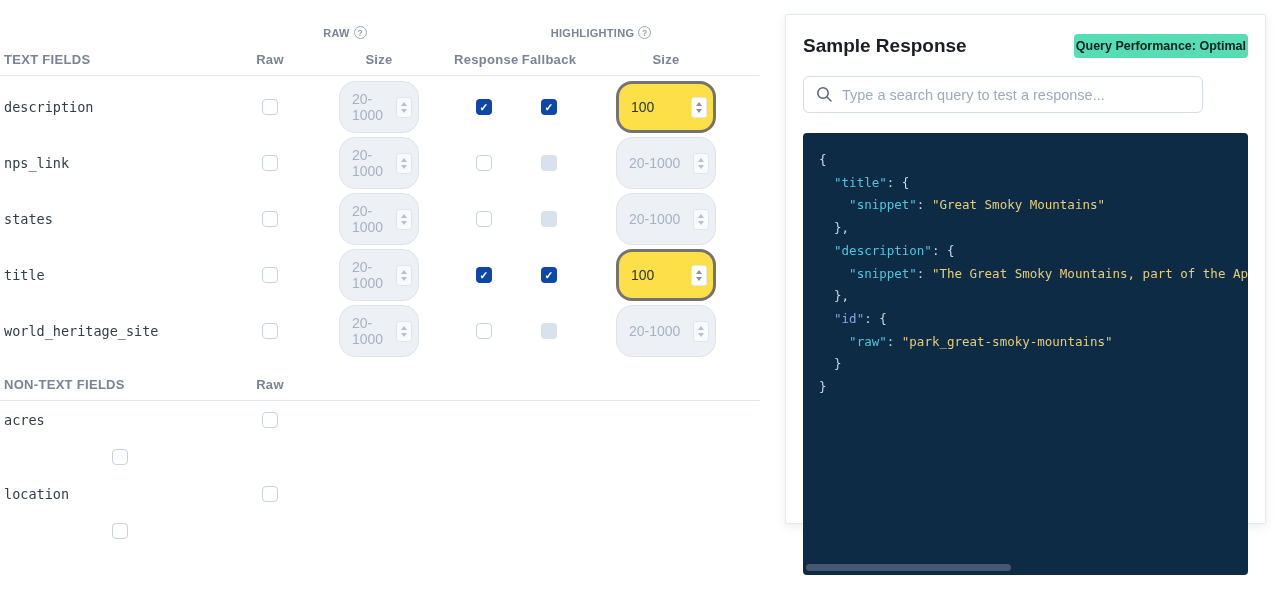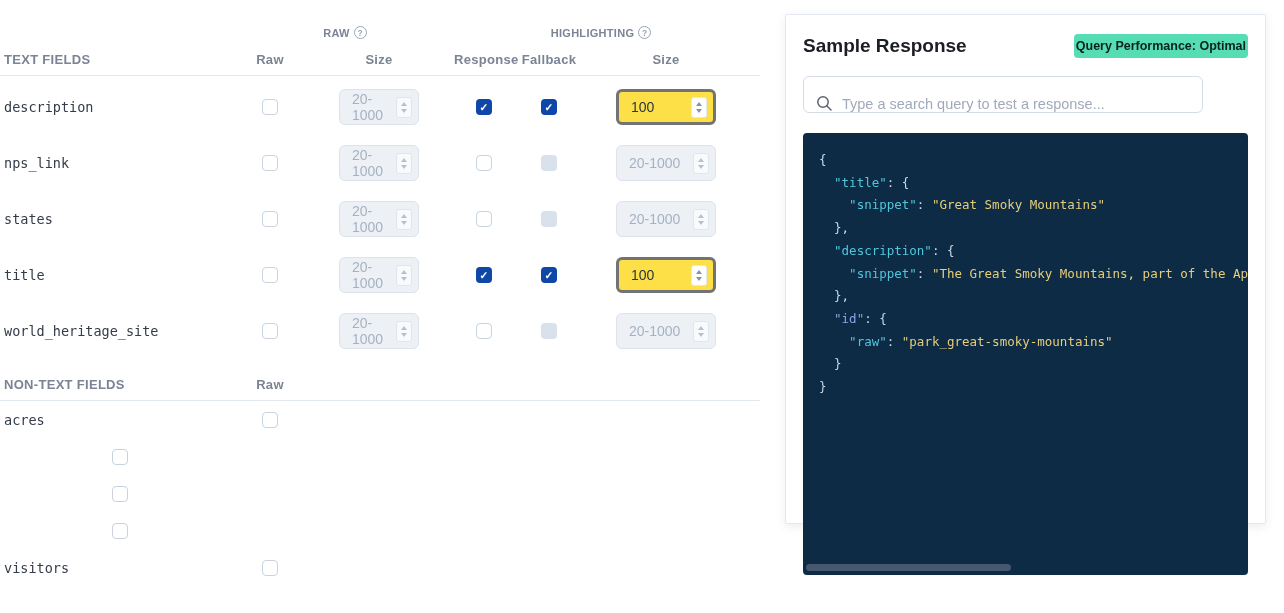--- a/index.html
+++ b/index.html
@@ -28,21 +28,21 @@
   .nt-row { height:37px; }
   .field-name { font-family:"DejaVu Sans Mono", monospace; font-size:13.5px; color:#333c49; }
   .c { display:flex; justify-content:center; align-items:center; }
 
   .cb { width:16px; height:16px; border-radius:4px; }
   .cb.off { background:#fff; border:1px solid #c9d3e0; }
   .cb.on  { background:var(--accent-blue,#0e47a8); display:flex; align-items:center;
             justify-content:center; color:#fff; font-size:10.5px; font-weight:700; }
   .cb.dis { background:#d8e1ec; }
 
-  .num { height:36px; border-radius:6px; display:flex; align-items:center;
+  .num { height:52px; border-radius:16px; display:flex; align-items:center;
          justify-content:space-between; padding:0 6px 0 12px; font-size:14px; }
   .num.raw { width:80px; } .num.hl { width:100px; }
   .num.disabled { background:#edf1f6; border:1px solid #dde3ec; color:#a6b1c1; }
   .num.enabled  { background:#fde047; border:3px solid #737373; color:#2b3440; }
   .stepper { display:flex; flex-direction:column; gap:3px; align-items:center;
              padding:4px 4px; border:1px solid #e3e8f0; border-radius:3px; background:#fff; }
   .num.disabled .stepper { background:#f8fafc; border-color:#e0e6ee; }
   .tri-up { width:0; height:0; border-left:3.5px solid transparent; border-right:3.5px solid transparent;
             border-bottom:4px solid #8893a3; }
   .tri-dn { width:0; height:0; border-left:3.5px solid transparent; border-right:3.5px solid transparent;
@@ -52,21 +52,21 @@
 
   
   .card { position:absolute; left:785px; top:14px; width:481px; height:510px; background:#fff;
           border:1px solid #e4e9f1; border-radius:2px; padding:17px;
           box-shadow:0 3px 10px rgba(120,130,150,.14); }
   .card-head { display:flex; justify-content:space-between; align-items:center; height:27px; }
   .card-title { font-size:19px; font-weight:700; color:#1b1e24; }
   .badge { background:var(--badge-bg,#57ddb3); color:#06231c; font-size:12.5px; font-weight:600;
            padding:5px 2px; border-radius:4px; white-space:nowrap; }
   .search { margin-top:17px; width:400px; height:37px; border:1px solid #d5dce6; border-radius:6px;
-            display:flex; align-items:flex-end; padding:0 12px; gap:9px; background:#fff; }
+            display:flex; align-items:center; padding:0 12px; gap:9px; background:#fff; }
   .search input { border:none; outline:none; flex:1; font-size:14.5px; color:#2b3440;
                   font-family:"Liberation Sans", sans-serif; background:transparent; }
   .search input::placeholder { color:#a0aabb; }
   .codeblock { position:relative; margin-top:20px; width:100%; height:442px;
                background:var(--code-bg,#0d2b45); border-radius:4px; overflow:hidden; }
   .code-pre { padding:16px; font-family:"DejaVu Sans Mono", monospace; font-size:12.5px;
               line-height:22.7px; white-space:pre; }
   .tok-p  { color:var(--code-punct,#ccd9e6); }
   .tok-k  { color:var(--code-key,#50c6dd); }
   .tok-k2 { color:var(--code-key-alt,#8fa2e6); }
@@ -271,31 +271,26 @@
         <div class="c">
           <span class="cb off"></span>
         </div>
       </div>
       <div class="grid nt-row">
         <div class="c">
           <span class="cb off"></span>
         </div>
       </div>
       <div class="grid nt-row">
+        <div class="field-name">location</div>
         <div class="c">
           <span class="cb off"></span>
         </div>
       </div>
       <div class="grid nt-row">
-        <div class="c">
-          <span class="cb off"></span>
-        </div>
-      </div>
-      <div class="grid nt-row">
-        <div class="field-name">visitors</div>
         <div class="c">
           <span class="cb off"></span>
         </div>
       </div>
     </div>
 </div>
 
 <div class="card">
   <div class="card-head">
     <div class="card-title">Sample Response</div>

